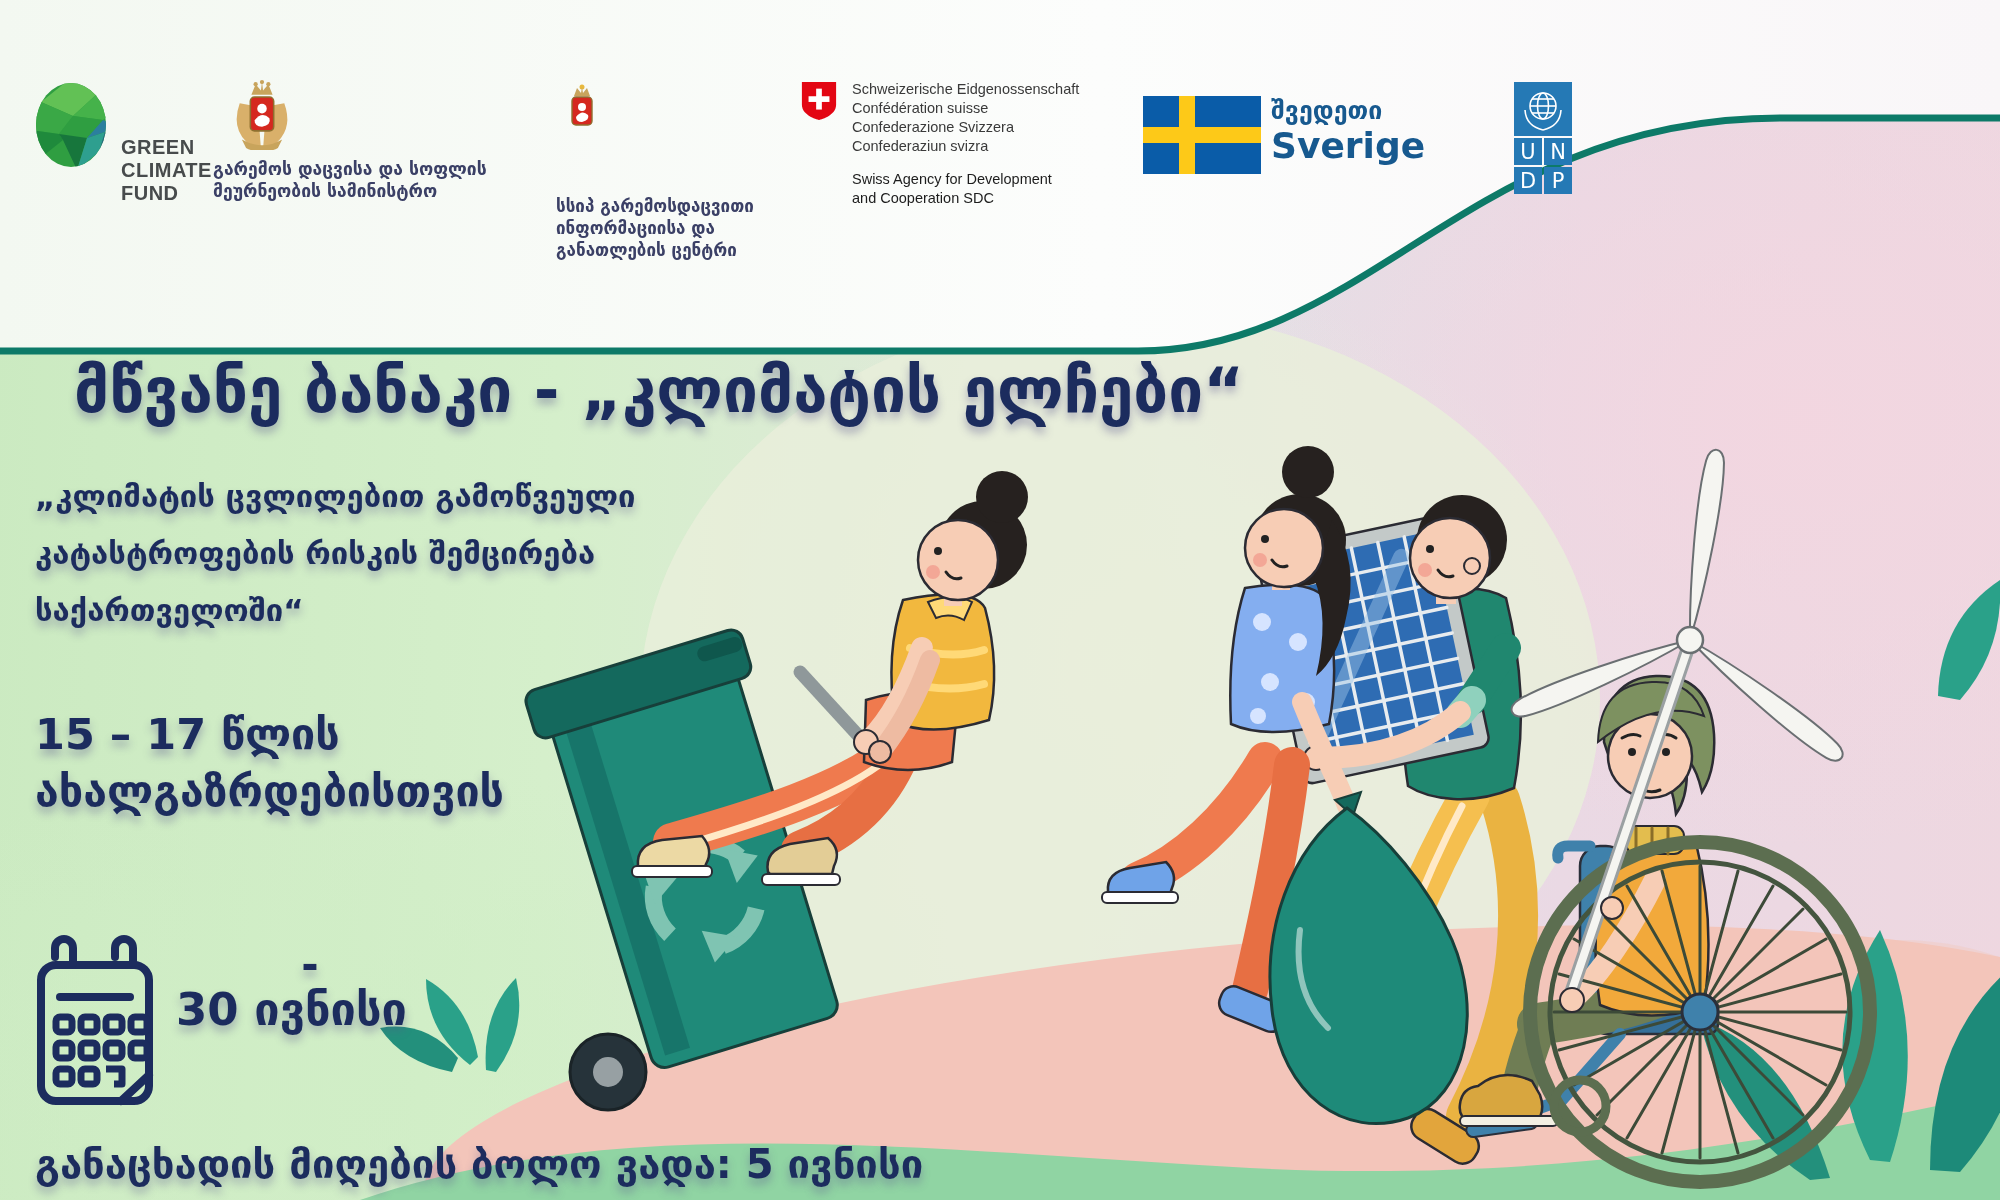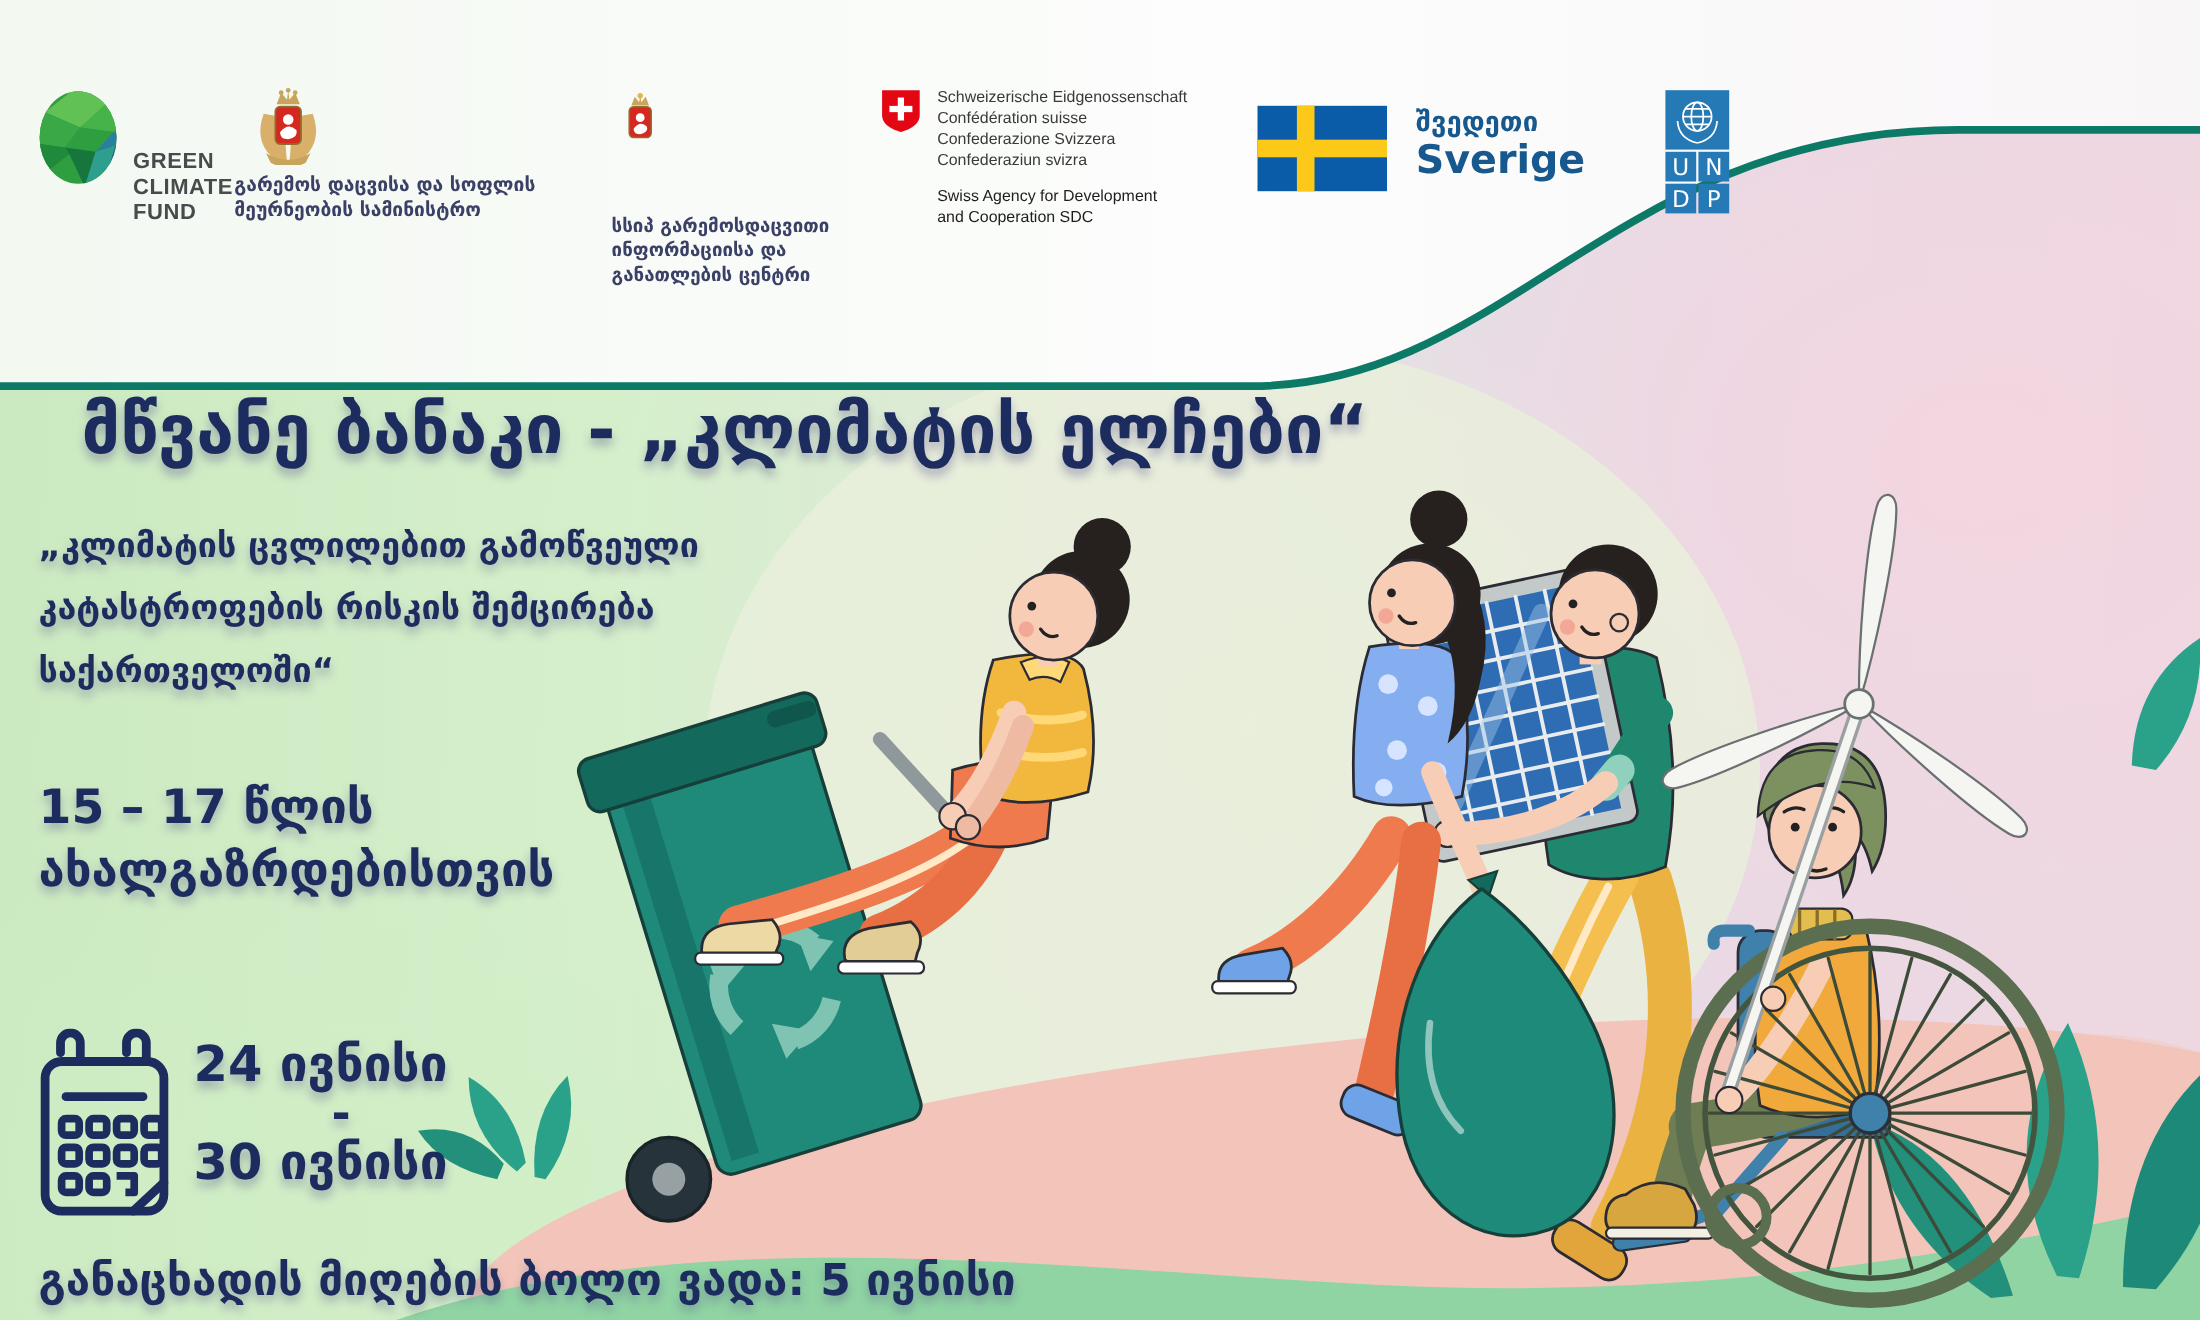--- a/index.html
+++ b/index.html
@@ -344,21 +344,21 @@
         </div>
       </div>
     </div>
 
     <div class="logo" style="left:1143px;top:96px;align-items:flex-start;">
       <svg width="118" height="78" viewBox="0 0 118 78">
         <rect width="118" height="78" fill="#0a5ca8"></rect>
         <rect x="36" width="16" height="78" fill="#fdc918"></rect>
         <rect y="31" width="118" height="16" fill="#fdc918"></rect>
       </svg>
-      <div style="margin-left:26px;padding-top:2px;">
+      <div style="margin-left:10px;padding-top:2px;">
         <div class="sweden-geo">შვედეთი</div>
         <div class="sweden-latin">Sverige</div>
       </div>
     </div>
 
     <div class="logo undp" style="left:1514px;top:82px;">
       <div class="undp-emblem">
         <svg width="58" height="54" viewBox="0 0 58 54">
           <g fill="none" stroke="#ffffff" stroke-width="1.6">
             <circle cx="29" cy="24" r="13"></circle>
@@ -412,19 +412,18 @@
         <rect x="71" y="108" width="16" height="15" rx="4"></rect>
           <rect x="96" y="108" width="16" height="15" rx="4"></rect>
         <rect x="21" y="134" width="16" height="15" rx="4"></rect>
           <rect x="46" y="134" width="16" height="15" rx="4"></rect>
         <path d="M71,134 h16 v15 h-8"></path>
       </g>
     </svg>
   </div>
 
   <div class="txt dates">
-    <div>24 ივნისი</div>
     <div class="sep">-</div>
     <div>30 ივნისი</div>
   </div>
 
   <div class="txt deadline">განაცხადის მიღების ბოლო ვადა: 5 ივნისი</div>
 </div>
 
 </body></html>

